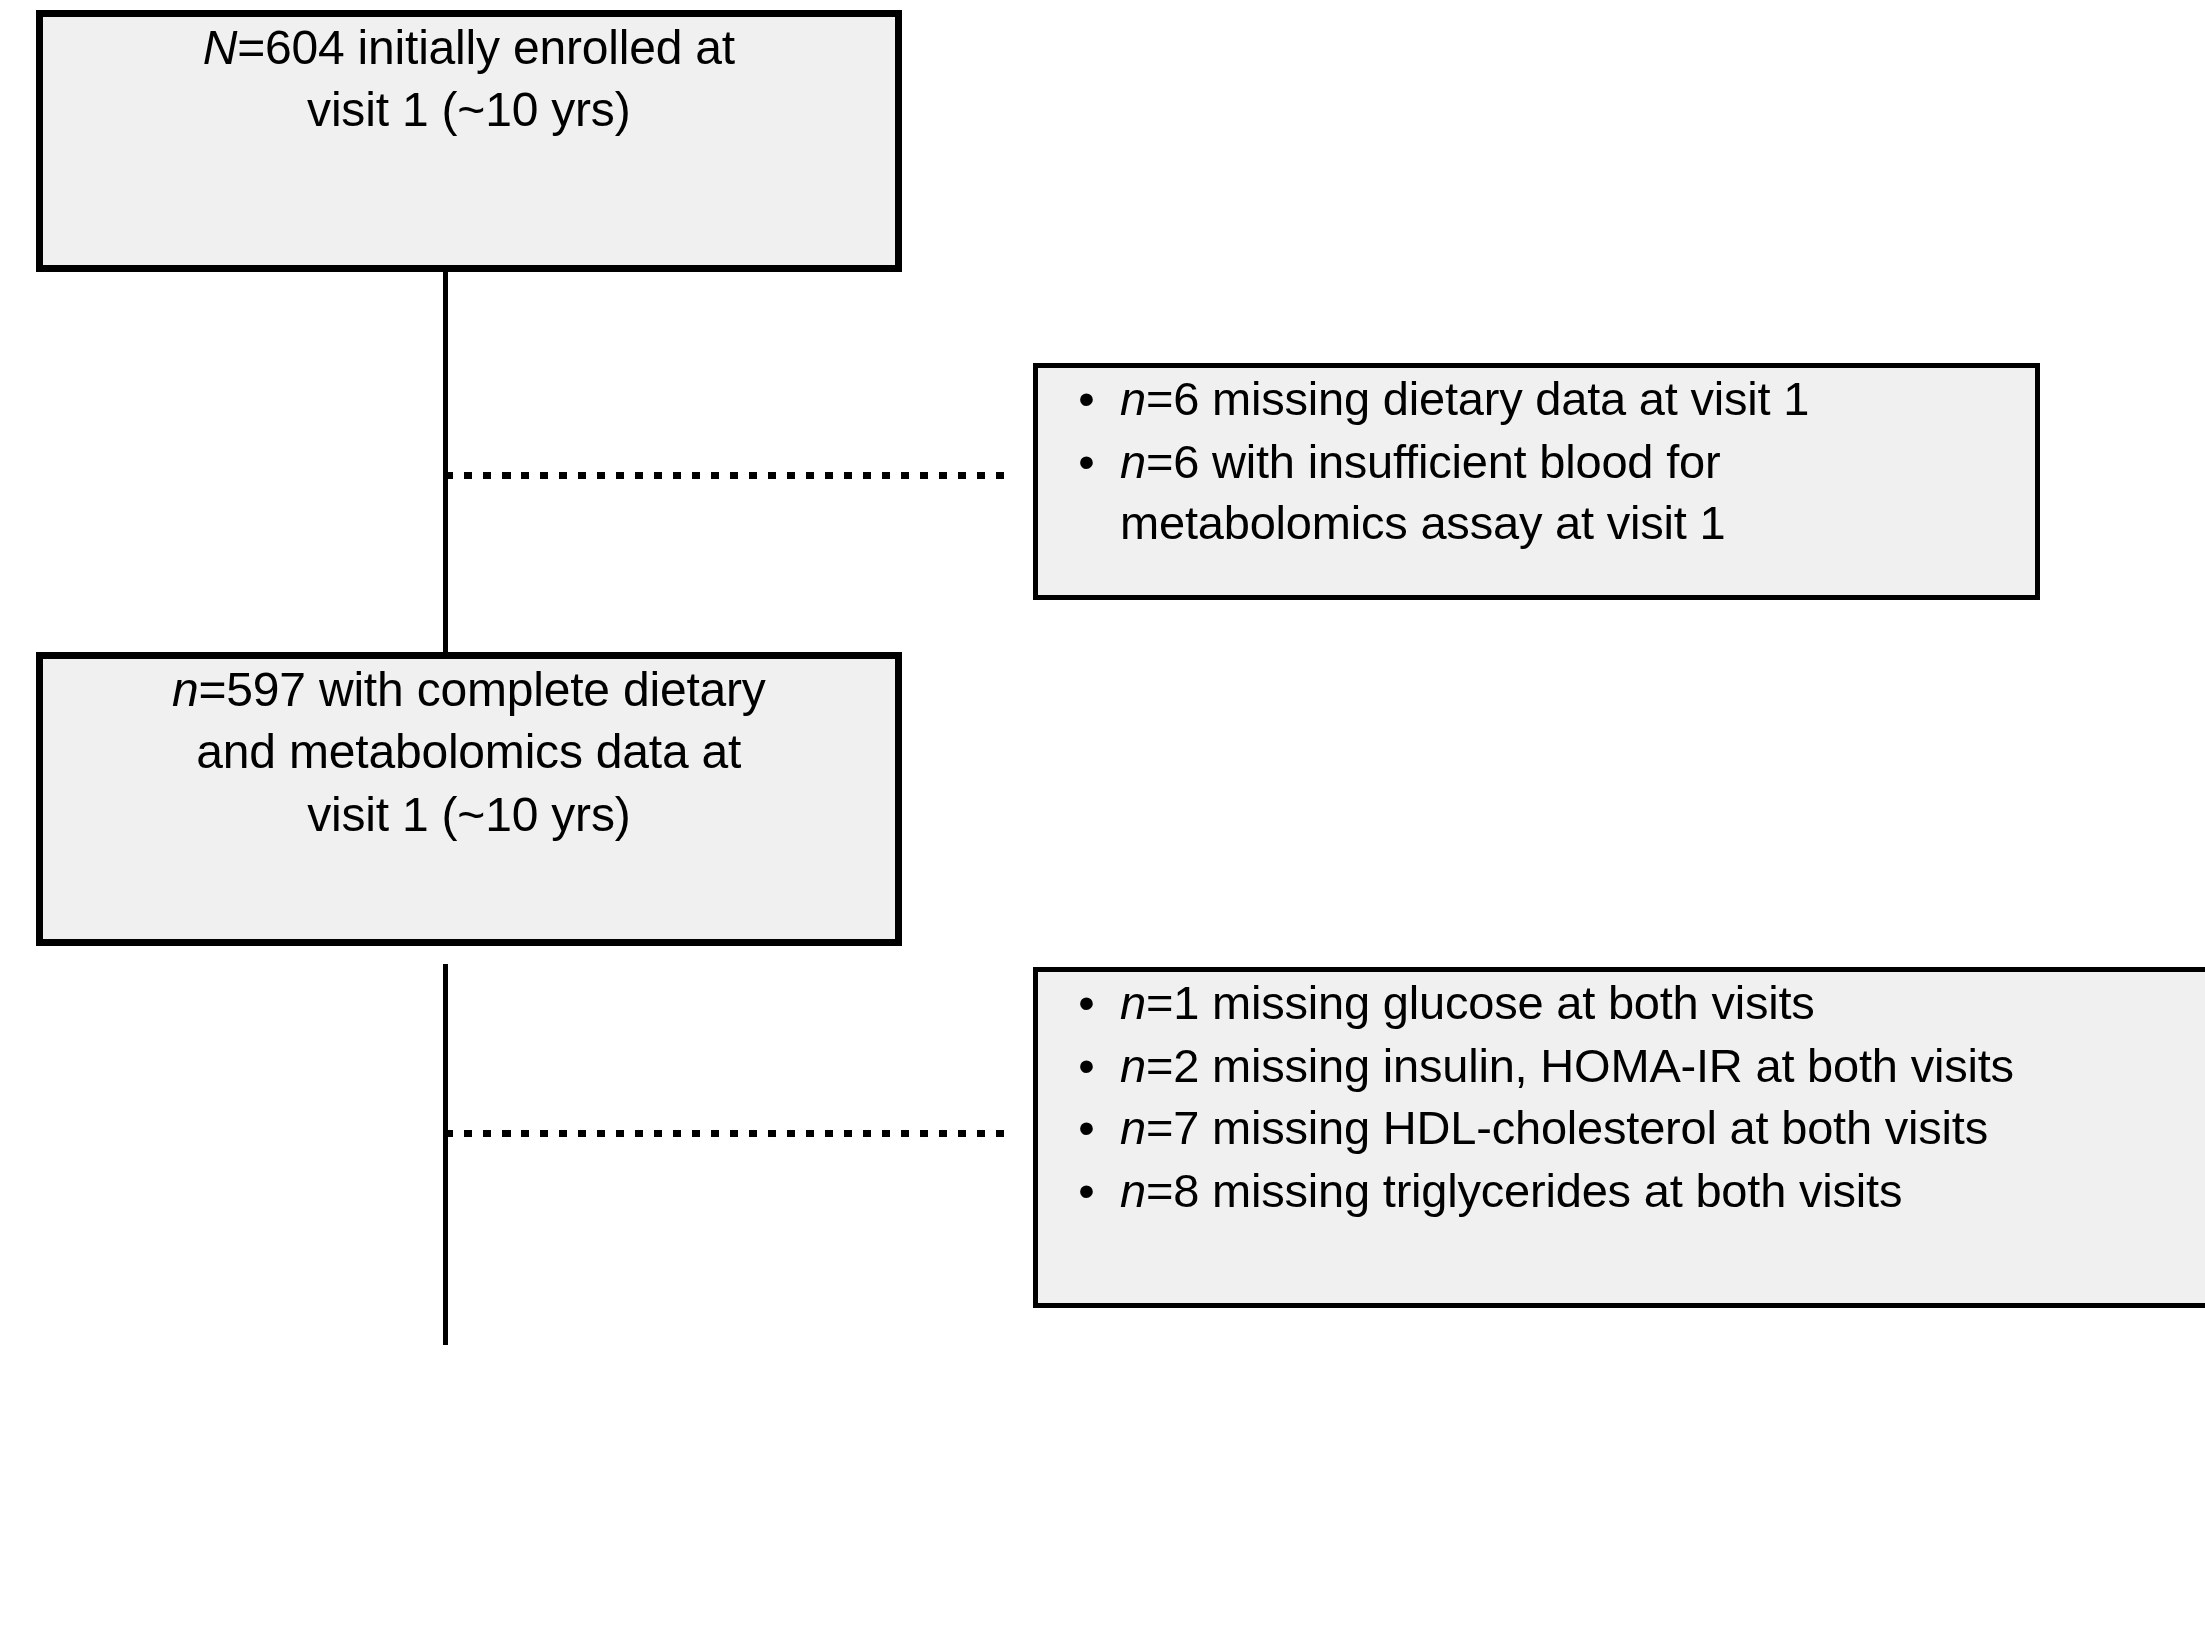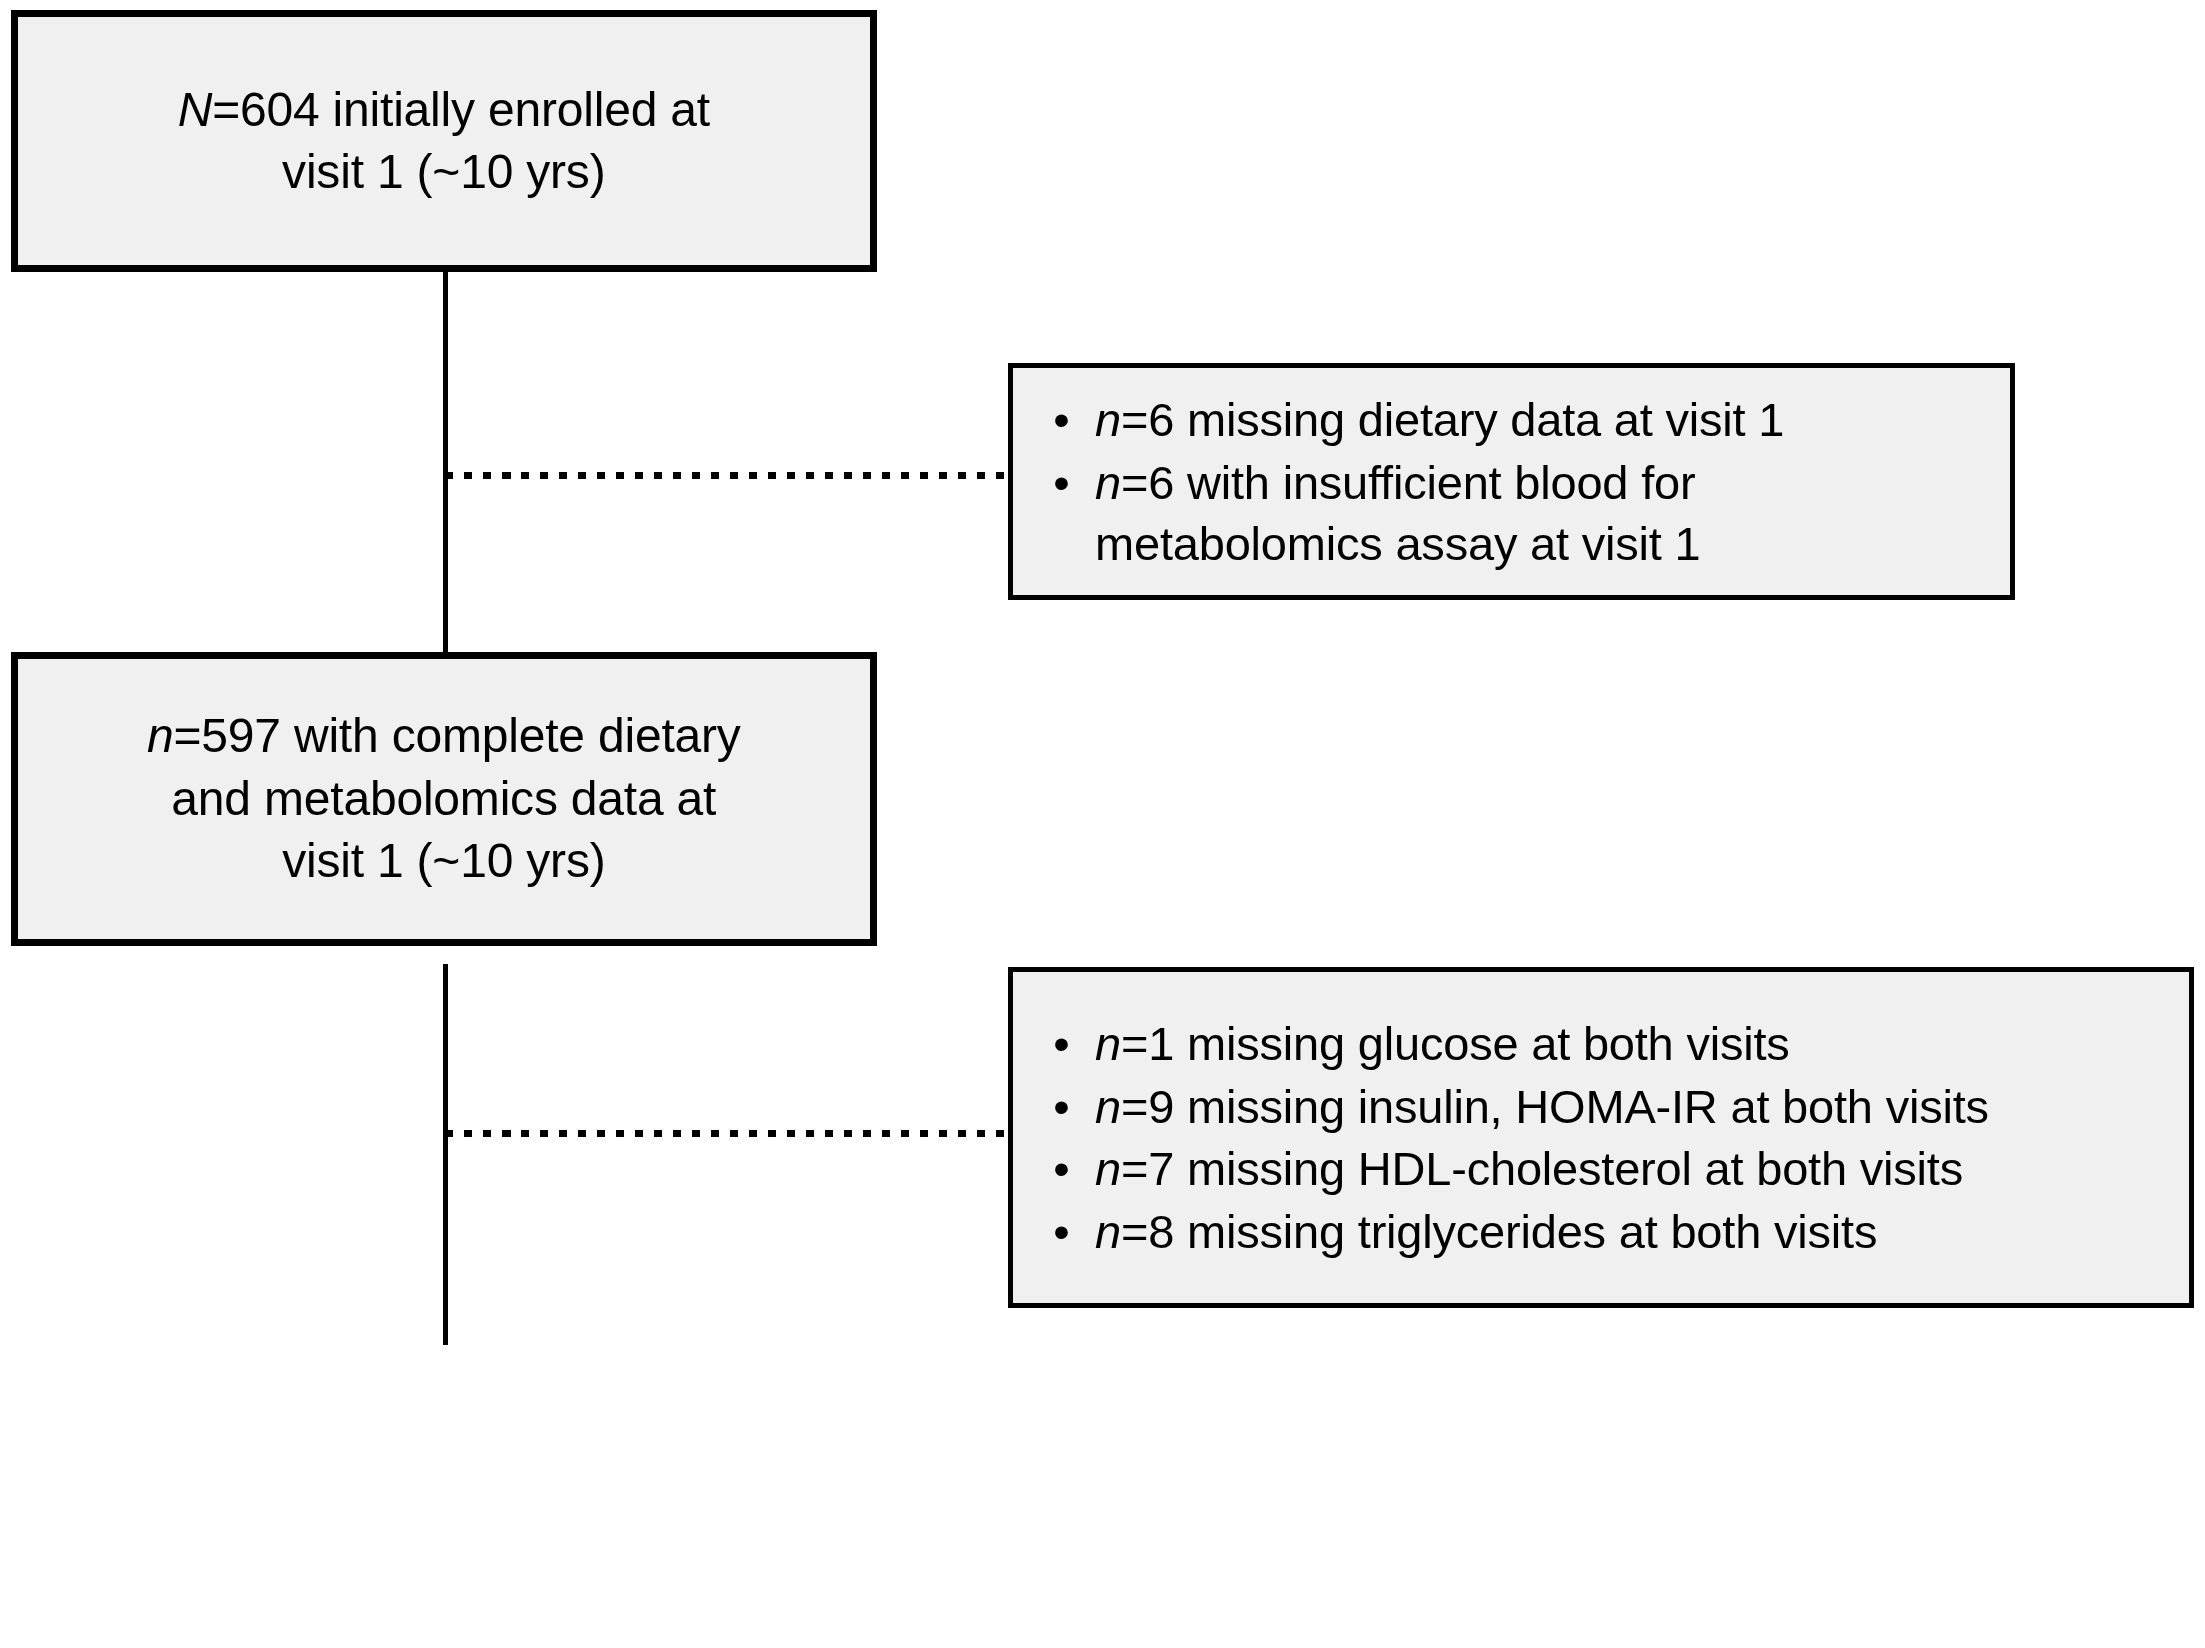--- a/index.html
+++ b/index.html
@@ -21,23 +21,24 @@
     inset: 0;
   }
 
   
   .node {
     position: absolute;
     box-sizing: border-box;
     background: #f0f0f0;
     border: 3.9px solid #000000;
     display: flex;
-    align-items: center;
+    align-items: flex-start;
     justify-content: center;
     z-index: 3;
+    margin-left: 25px;
   }
   .node.main {
     border-width: 7.7px;
   }
   .node.side {
     border-width: 5.4px;
     justify-content: flex-start;
   }
 
   .node-text {
@@ -133,21 +134,21 @@
 and metabolomics data at
 visit 1 (~10 yrs)</span></div>
   </div>
 
   <div class="node side" style="left:1008px; top:967px; width:1186px; height:341px;">
     <ul class="bullets">
       <li>
         <span class="bullet-dot">•</span><span class="ital">n</span><span>=1 missing glucose at both visits</span>
       </li>
       <li>
-        <span class="bullet-dot">•</span><span class="ital">n</span><span>=9 missing insulin, HOMA-IR at both visits</span>
+        <span class="bullet-dot">•</span><span class="ital">n</span><span>=2 missing insulin, HOMA-IR at both visits</span>
       </li>
       <li>
         <span class="bullet-dot">•</span><span class="ital">n</span><span>=7 missing HDL-cholesterol at both visits</span>
       </li>
       <li>
         <span class="bullet-dot">•</span><span class="ital">n</span><span>=8 missing triglycerides at both visits</span>
       </li>
     </ul>
   </div>
 

